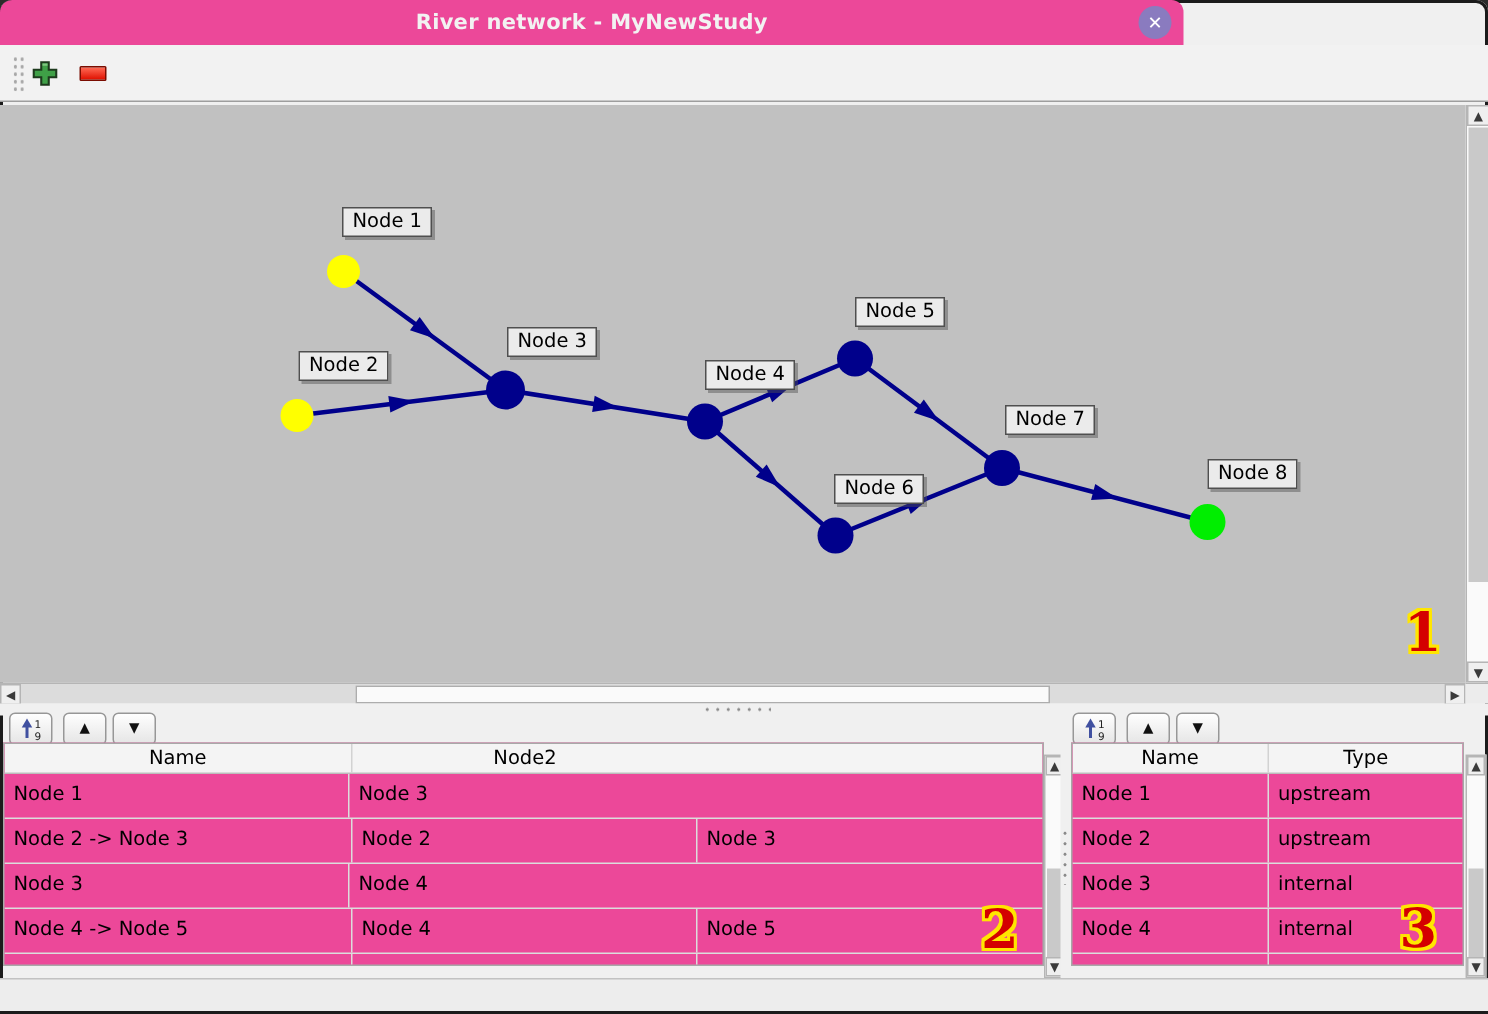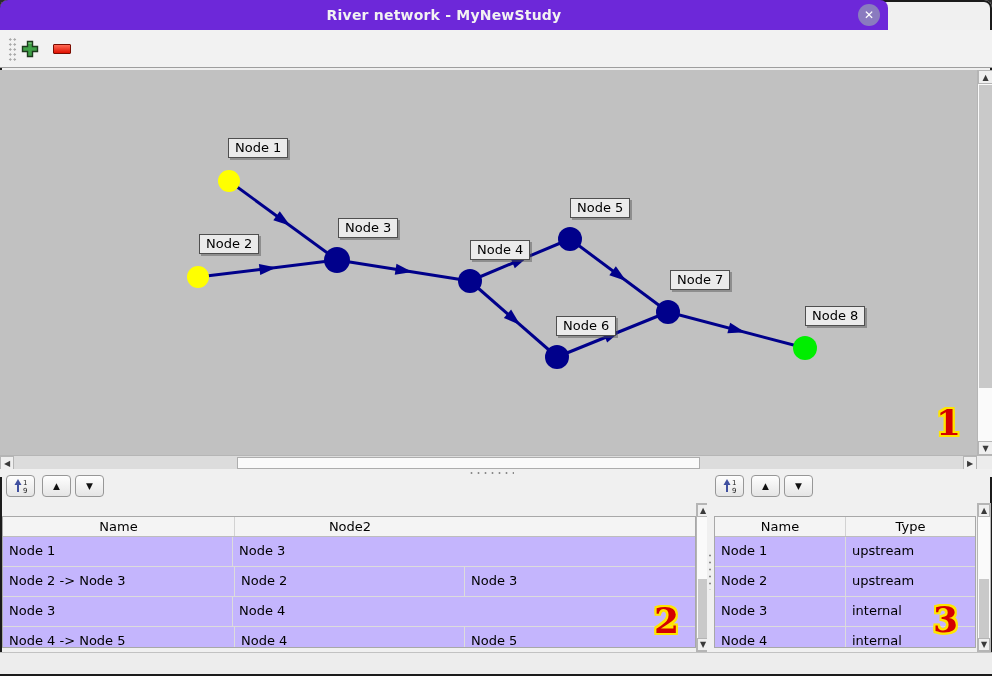--- a/index.html
+++ b/index.html
@@ -1,19 +1,19 @@
 <!DOCTYPE html>
 <html><head>
 <meta charset="utf-8">
 <style>
   html,body{margin:0;padding:0;background:#2b2b2b;font-family:"DejaVu Sans",sans-serif;}
   .window{position:relative;width:992px;height:676px;background:#f0f0f0;overflow:hidden;
           outline:2px solid #1b1b1b;outline-offset:-2px;border-radius:8px 8px 0 0;}
   
-  .titlebar{position:absolute;left:0;top:0;width:888px;height:30px;background:#6d28d9;
+  .titlebar{position:absolute;left:0;top:0;width:789px;height:30px;background:#ec4899;
             border-radius:8px 8px 0 0;display:flex;align-items:center;justify-content:center;}
   .title{color:#f2f2f2;font-size:14px;font-weight:bold;letter-spacing:.2px;}
   .close-btn{position:absolute;right:8px;top:4px;width:22px;height:22px;border-radius:50%;
              background:#8a7bbf;display:flex;align-items:center;justify-content:center;
              color:#ffffff;font-size:12px;font-weight:bold;cursor:pointer;}
   
   .toolbar{position:absolute;left:0;top:30px;width:992px;height:37px;background:#f2f2f2;
            border-bottom:1px solid #9e9e9e;}
   .tb-grip{position:absolute;left:8px;top:7px;width:9px;height:24px;
            background-image:radial-gradient(circle,#a8a8a8 1px,transparent 1.3px);
@@ -40,21 +40,21 @@
   .h-splitter .dots{position:absolute;left:468px;top:2px;width:46px;height:4px;
             background-image:radial-gradient(circle,#8a8a8a .9px,transparent 1.2px);background-size:7px 4px;}
   .v-divider{position:absolute;left:707px;top:477px;width:6px;height:175px;background:#f0f0f0;}
   .v-divider .dots{position:absolute;left:1px;top:75px;width:4px;height:38px;
             background-image:radial-gradient(circle,#8a8a8a .9px,transparent 1.2px);background-size:4px 7px;}
   
   .mini-btn{position:absolute;top:475px;width:29px;height:22px;background:linear-gradient(#fefefe,#e5e5e5);
             border:1px solid #979797;border-radius:4px;box-sizing:border-box;
             display:flex;align-items:center;justify-content:center;cursor:pointer;font-size:9px;color:#111;}
   
-  .tbl{position:absolute;top:516px;height:132px;background:#c4b5fd;border:1px solid #a8a8a8;box-sizing:border-box;overflow:hidden;}
+  .tbl{position:absolute;top:495px;height:149px;background:#ec4899;border:1px solid #a8a8a8;box-sizing:border-box;overflow:hidden;}
   .thead{display:flex;height:20px;background:#f4f4f4;border-bottom:1px solid #bdbdbd;box-sizing:border-box;}
   .th{font-size:13px;line-height:19px;text-align:center;color:#000;border-right:1px solid #d2d2d2;box-sizing:border-box;overflow:hidden;}
   .tr{display:flex;height:30px;border-bottom:1px solid #dcdcdc;box-sizing:border-box;}
   .tr.partial{height:8px;border-bottom:none;}
   .td{font-size:13px;line-height:28px;padding-left:6px;color:#000;border-right:1px solid #dcdcdc;box-sizing:border-box;overflow:hidden;white-space:nowrap;}
   .lc0{width:232px;} .lc1{width:230px;} .lc2{width:230px;border-right:none;}
   .rc0{width:131px;} .rc1{width:129px;border-right:none;}
   
   .bottombar{position:absolute;left:0;top:652px;width:992px;height:22px;background:#ededed;border-top:1px solid #c2c2c2;box-sizing:border-box;}
   

